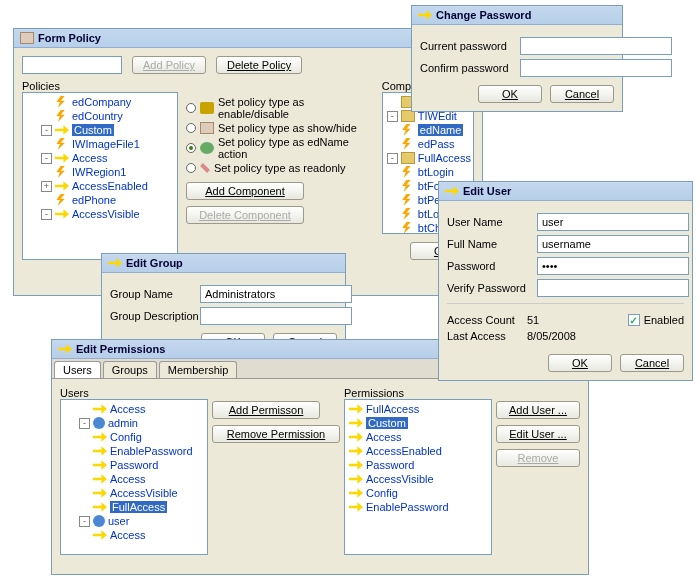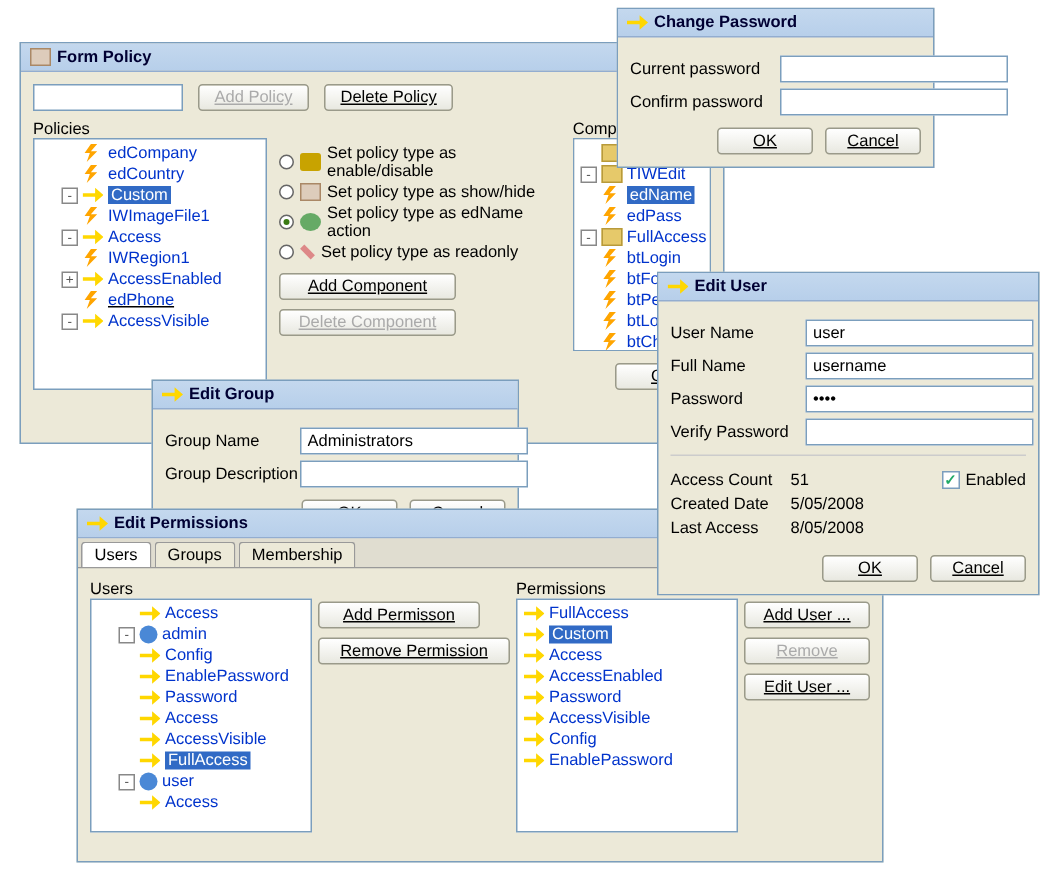--- a/index.html
+++ b/index.html
@@ -78,21 +78,21 @@
             </div>
             <div class="tree-row" style="padding-left: 30px;">
               <span class="icon i-bolt"></span>
               <span class="lbl">IWRegion1</span>
             </div>
             <div class="tree-row" style="padding-left: 16px;">
               <span class="exp">+</span>
               <span class="icon i-key"></span>
               <span class="lbl">AccessEnabled</span>
             </div>
-            <div class="tree-row" style="padding-left: 30px; text-decoration: underline;">
+            <div class="tree-row" style="padding-left: 30px;">
               <span class="icon i-bolt"></span>
               <span class="lbl">edPhone</span>
             </div>
             <div class="tree-row" style="padding-left: 16px;">
               <span class="exp">-</span>
               <span class="icon i-key"></span>
               <span class="lbl">AccessVisible</span>
             </div>
           </div>
       </div>
@@ -320,24 +320,24 @@
               <span class="icon i-key"></span>
               <span class="lbl">EnablePassword</span>
             </div>
           </div>
       </div>
       <div style="flex:1; padding-top:14px;">
         <div>
             <span class="btn" style="width:84px; display:block;">Add User ...</span>
           </div>
         <div style="margin-top:6px;">
+            <span class="btn" style="width:84px; display:block;">Edit User ...</span>
+          </div>
+        <div style="margin-top:6px;">
             <span class="btn disabled" style="width:84px; display:block;">Remove</span>
-          </div>
-        <div style="margin-top:6px;">
-            <span class="btn" style="width:84px; display:block;">Edit User ...</span>
           </div>
       </div>
     </div>
   </div>
 </div>
 
 <div class="window" style="left:438px; top:181px; width:255px;">
   <div class="titlebar">
     <span class="icon i-key"></span>
     <span>Edit User</span>
@@ -360,24 +360,20 @@
         <input type="text" value="" style="">
       </div>
     <hr class="sep">
     <div style="display:flex;">
       <div style="flex:1;">
         <div class="field-row">
             <label style="width:80px;">Access Count</label>
             <span>51</span>
           </div>
         <div class="field-row">
-            <label style="width:80px;">Created Date</label>
-            <span>5/05/2008</span>
-          </div>
-        <div class="field-row">
             <label style="width:80px;">Last Access</label>
             <span>8/05/2008</span>
           </div>
       </div>
       <div style="display:flex; align-items:flex-start; gap:4px; padding-top:4px;">
         <span class="checkbox">✓</span>
         <span>Enabled</span>
       </div>
     </div>
     <div class="btn-row">

